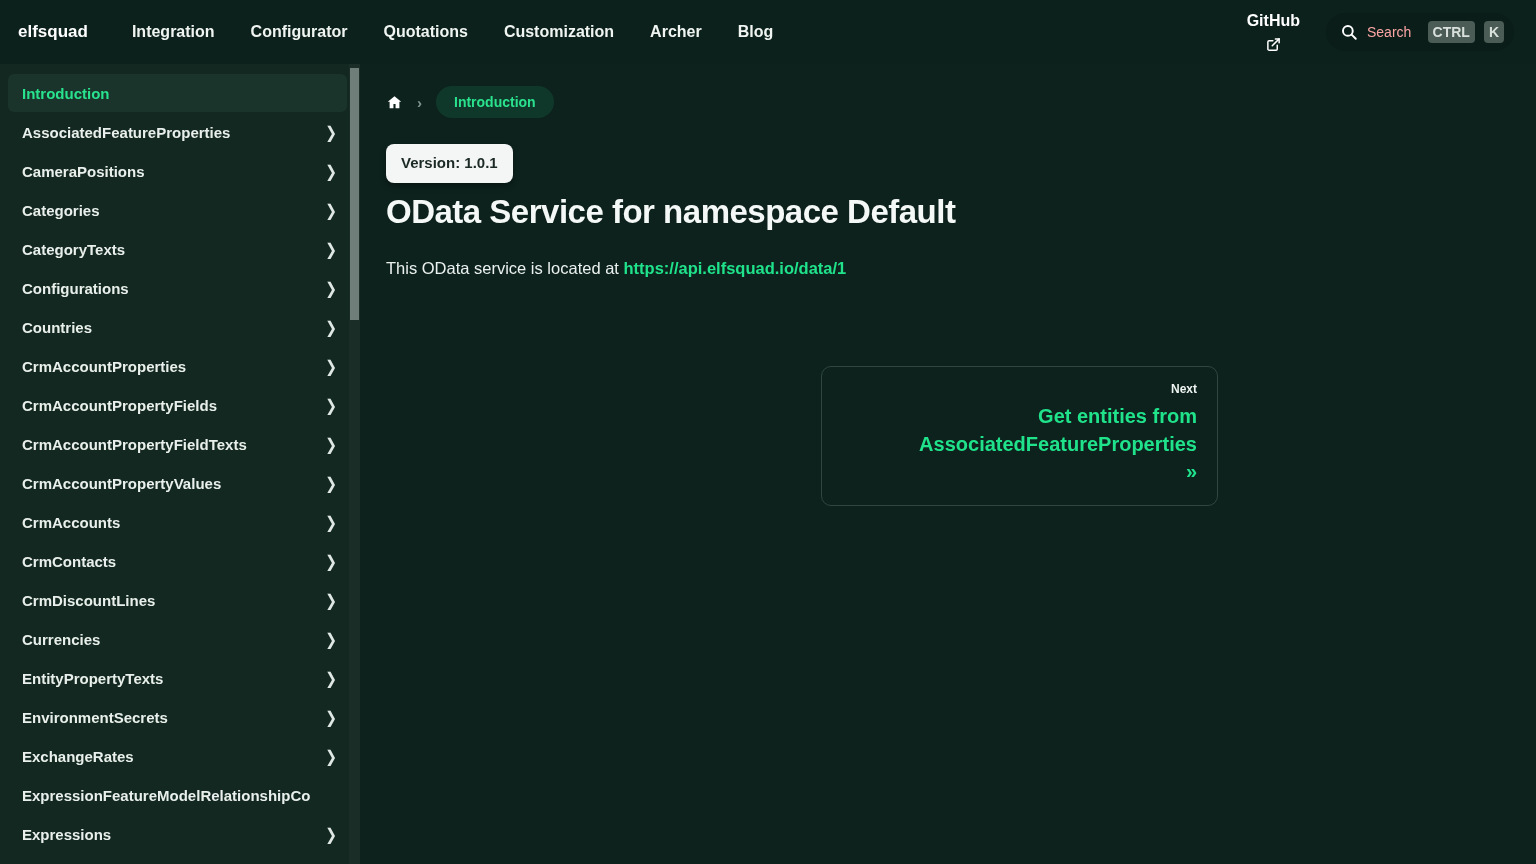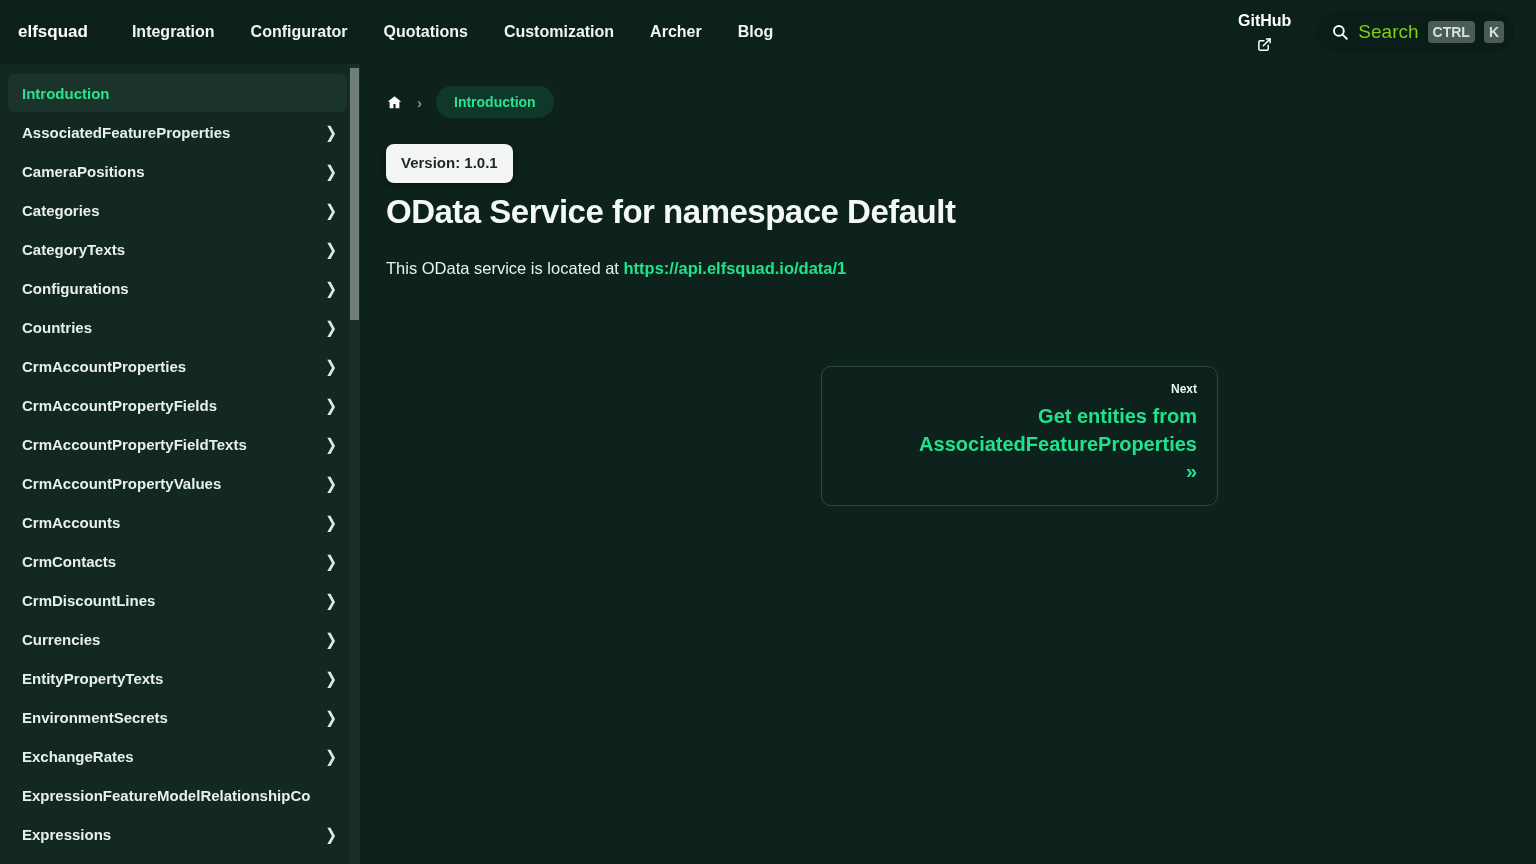--- a/index.html
+++ b/index.html
@@ -40,21 +40,21 @@
     text-decoration: none; cursor: pointer; flex-direction: column;
   }
   .search-pill {
     display: flex; align-items: center; gap: 9px;
     height: 38px; min-width: 188px;
     background: #0a1d18;
     border-radius: 19px;
     padding: 0 10px 0 14px;
     cursor: text;
   }
-  .search-placeholder { font-size: 19px; color: #84cc16; flex: 1; }
+  .search-placeholder { font-size: 14px; color: #fca5a5; flex: 1; }
   .kbd {
     background: #4a5c55; color: #d9e0dc;
     font-size: 14px; font-weight: 700;
     padding: 4px 5px; border-radius: 4px; line-height: 1;
   }
 
   
   .layout { display: flex; height: 800px; }
 
   

